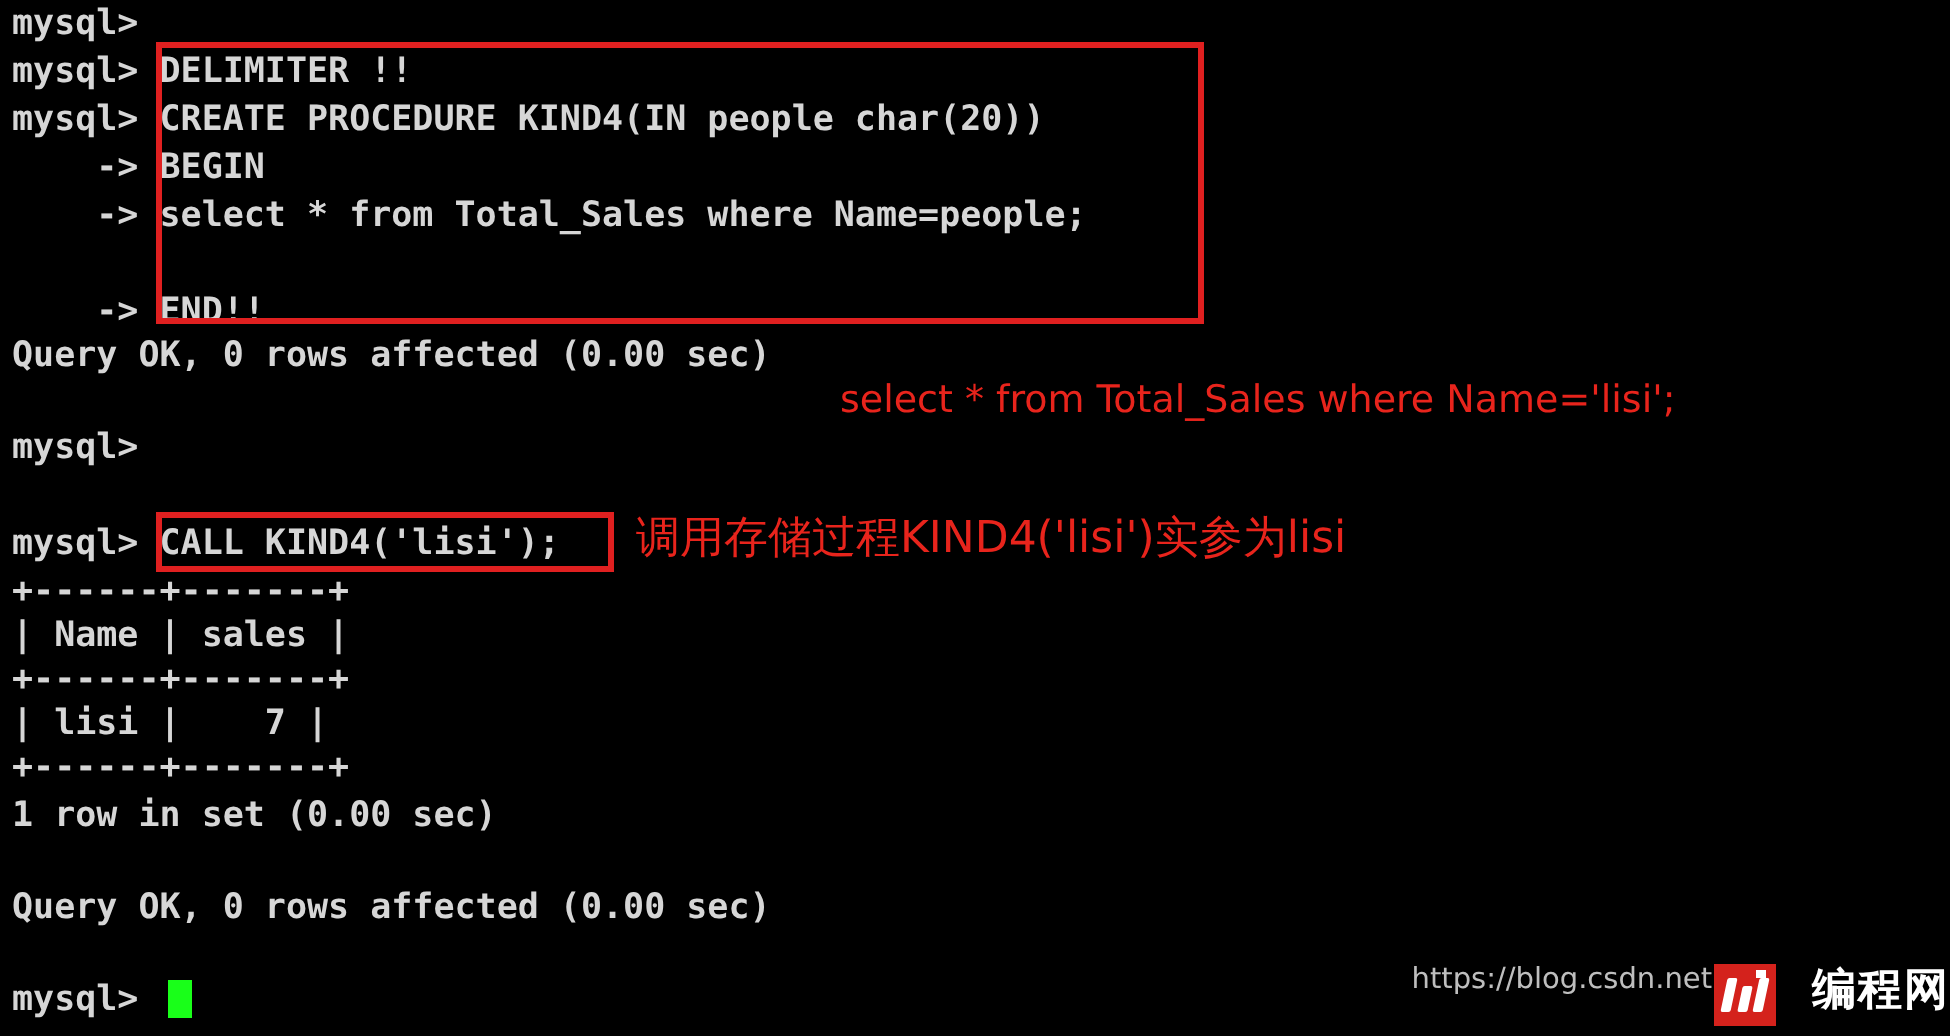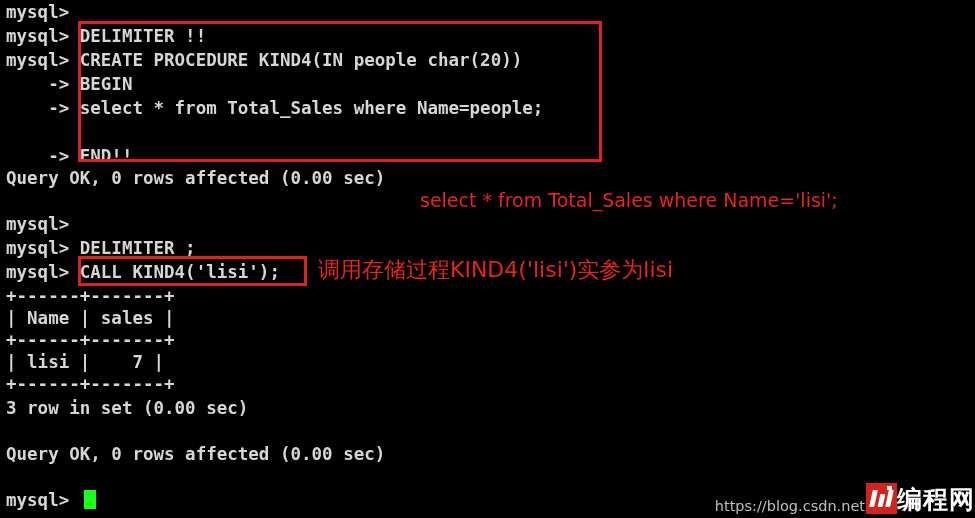--- a/index.html
+++ b/index.html
@@ -66,21 +66,21 @@
     font-size: 22px;
     line-height: 24px;
   }
 
   
   #watermark {
     position: absolute;
     right: 0px;
     bottom: 4px;
     display: flex;
-    align-items: flex-end;
+    align-items: flex-start;
     height: 32px;
   }
   #watermark-url {
     color: #cfcfcf;
     font-size: 14.5px;
     font-family: "DejaVu Sans", "Liberation Sans", sans-serif;
     white-space: pre;
     opacity: .92;
   }
   #wm-logo {
@@ -101,23 +101,23 @@
   #wm-logo .b2 { left: 13px; top: 11px; height: 13px; transform: skewX(-12deg); }
   #wm-logo .b3 { left: 21px; top: 7px;  height: 17px; transform: skewX(-12deg); }
   #wm-logo .dot {
     position: absolute;
     left: 21px; top: 3px;
     width: 5px; height: 4px;
     background: #ffffff;
   }
   #wm-name {
     color: #ffffff;
-    font-size: 25px;
+    font-size: 22px;
     line-height: 28px;
-    margin-left: 0;
+    margin-left: 18px;
     letter-spacing: 1px;
     font-family: "DejaVu Sans", "Liberation Sans", sans-serif;
     white-space: pre;
     font-weight: bold;
   }
 </style>
 </head>
 <body>
 
 <div id="terminal">
@@ -125,28 +125,27 @@
   <div class="line" style="top:0px">mysql&gt;</div>
   <div class="line" style="top:24px">mysql&gt; DELIMITER !!</div>
   <div class="line" style="top:48px">mysql&gt; CREATE PROCEDURE KIND4(IN people char(20))</div>
   <div class="line" style="top:72px">    -&gt; BEGIN</div>
   <div class="line" style="top:96px">    -&gt; select * from Total_Sales where Name=people;</div>
   <div class="line" style="top:120px"></div>
   <div class="line" style="top:144px">    -&gt; END!!</div>
   <div class="line" style="top:166px">Query OK, 0 rows affected (0.00 sec)</div>
   <div class="line" style="top:190px"></div>
   <div class="line" style="top:212px">mysql&gt;</div>
-  <div class="line" style="top:236px">mysql&gt; DELIMITER ;</div>
   <div class="line" style="top:260px">mysql&gt; CALL KIND4('lisi');</div>
   <div class="line" style="top:284px">+------+-------+</div>
   <div class="line" style="top:306px">| Name | sales |</div>
   <div class="line" style="top:328px">+------+-------+</div>
   <div class="line" style="top:350px">| lisi |    7 |</div>
   <div class="line" style="top:372px">+------+-------+</div>
-  <div class="line" style="top:396px">3 row in set (0.00 sec)</div>
+  <div class="line" style="top:396px">1 row in set (0.00 sec)</div>
   <div class="line" style="top:420px"></div>
   <div class="line" style="top:442px">Query OK, 0 rows affected (0.00 sec)</div>
   <div class="line" style="top:466px"></div>
   <div class="line" style="top:488px">mysql&gt;</div>
 
   <div class="cursor" style="left:84px; top:490px;"></div>
 
   <div class="redbox" style="left:78px; top:21px; width:524px; height:141px;"></div>
   <div class="redbox" style="left:78px; top:256px; width:229px; height:30px;"></div>
 

